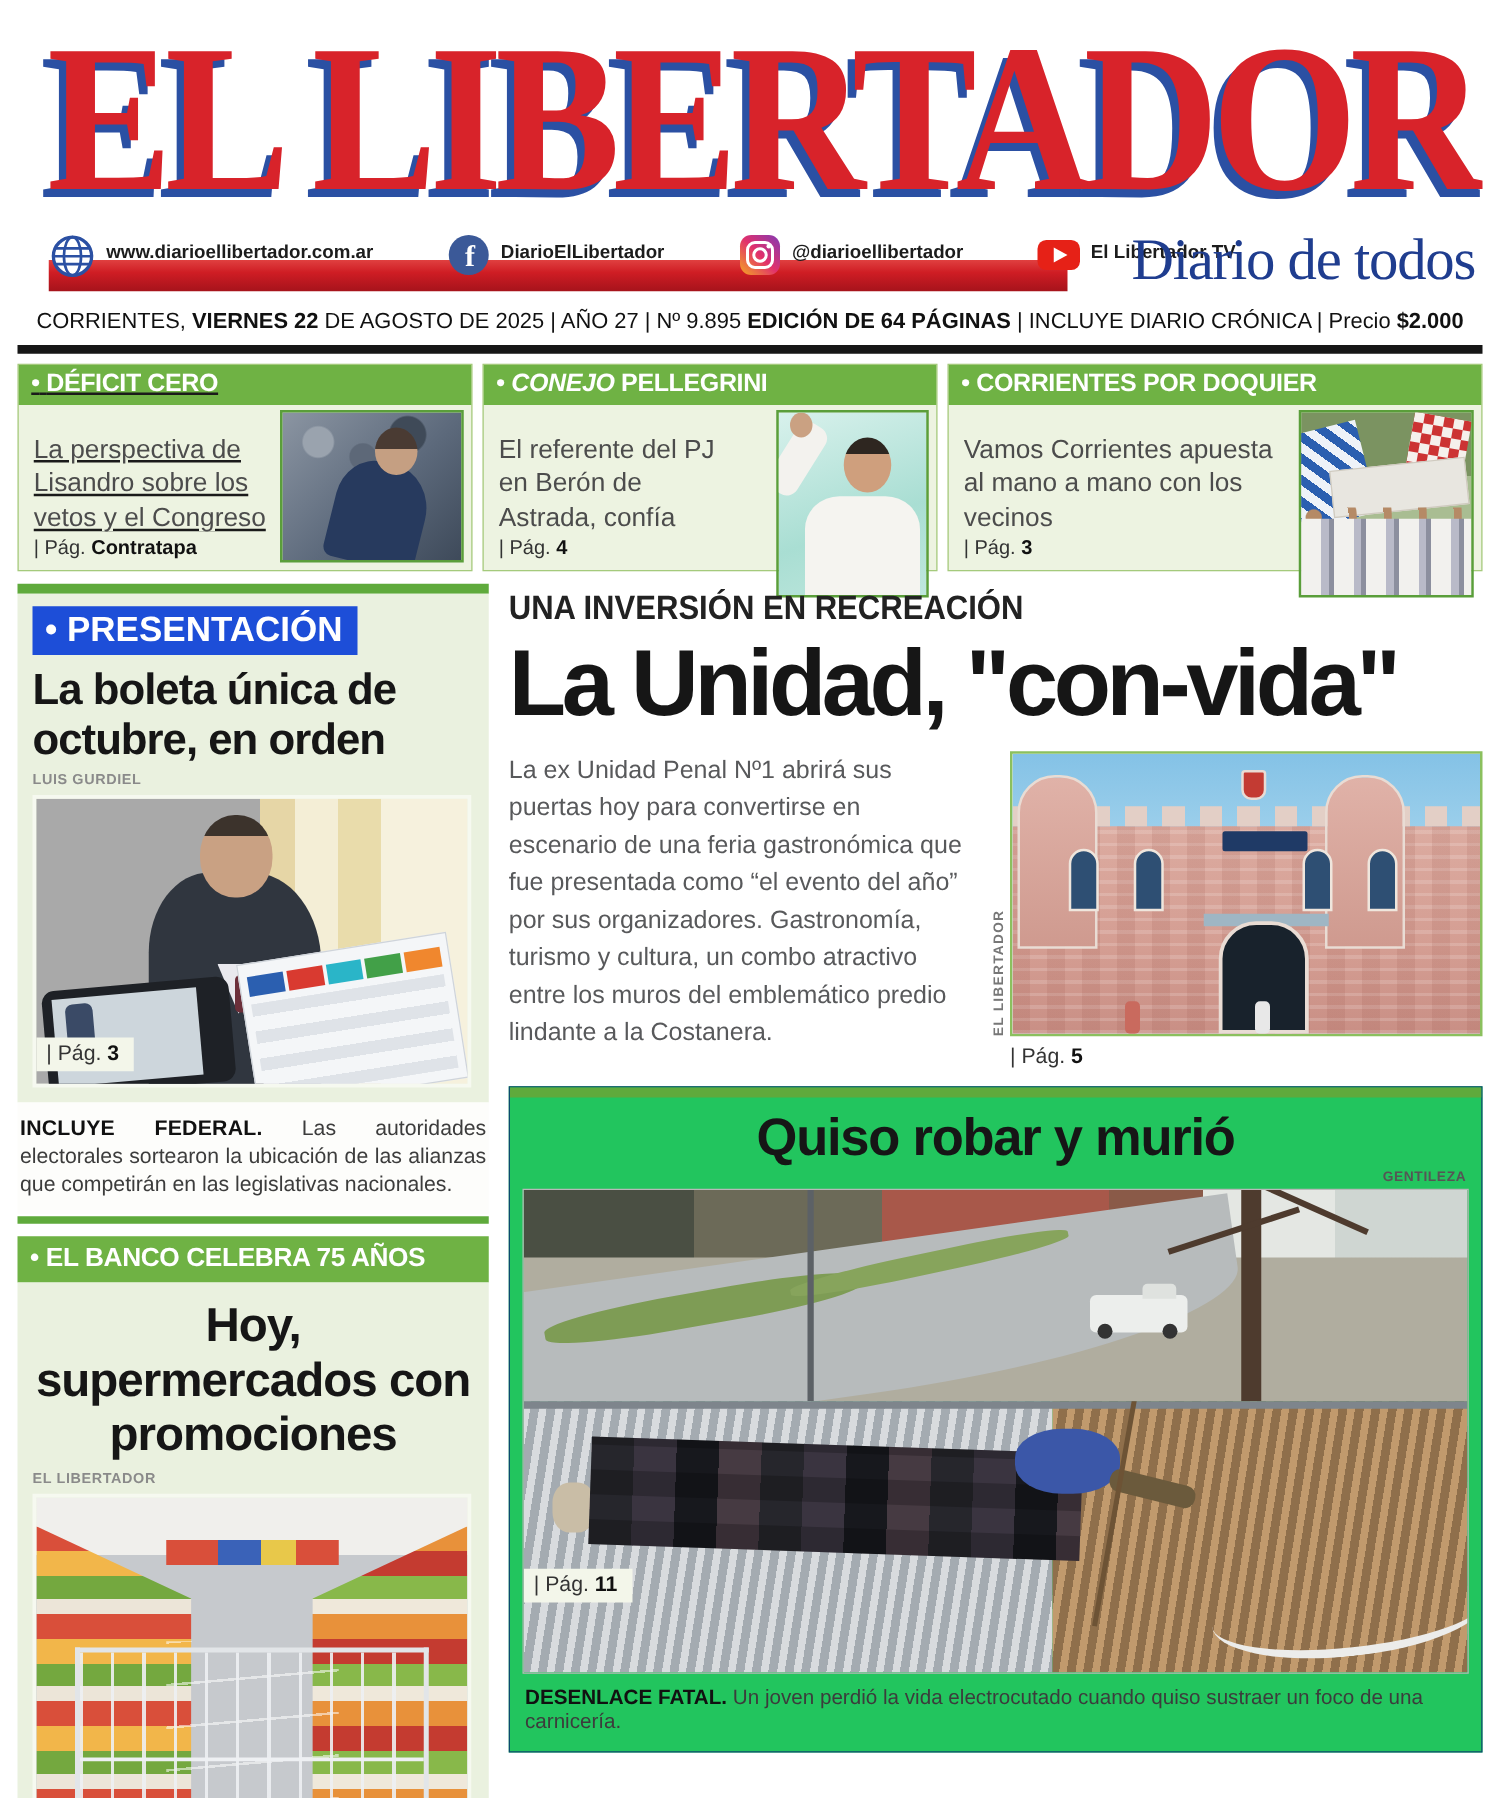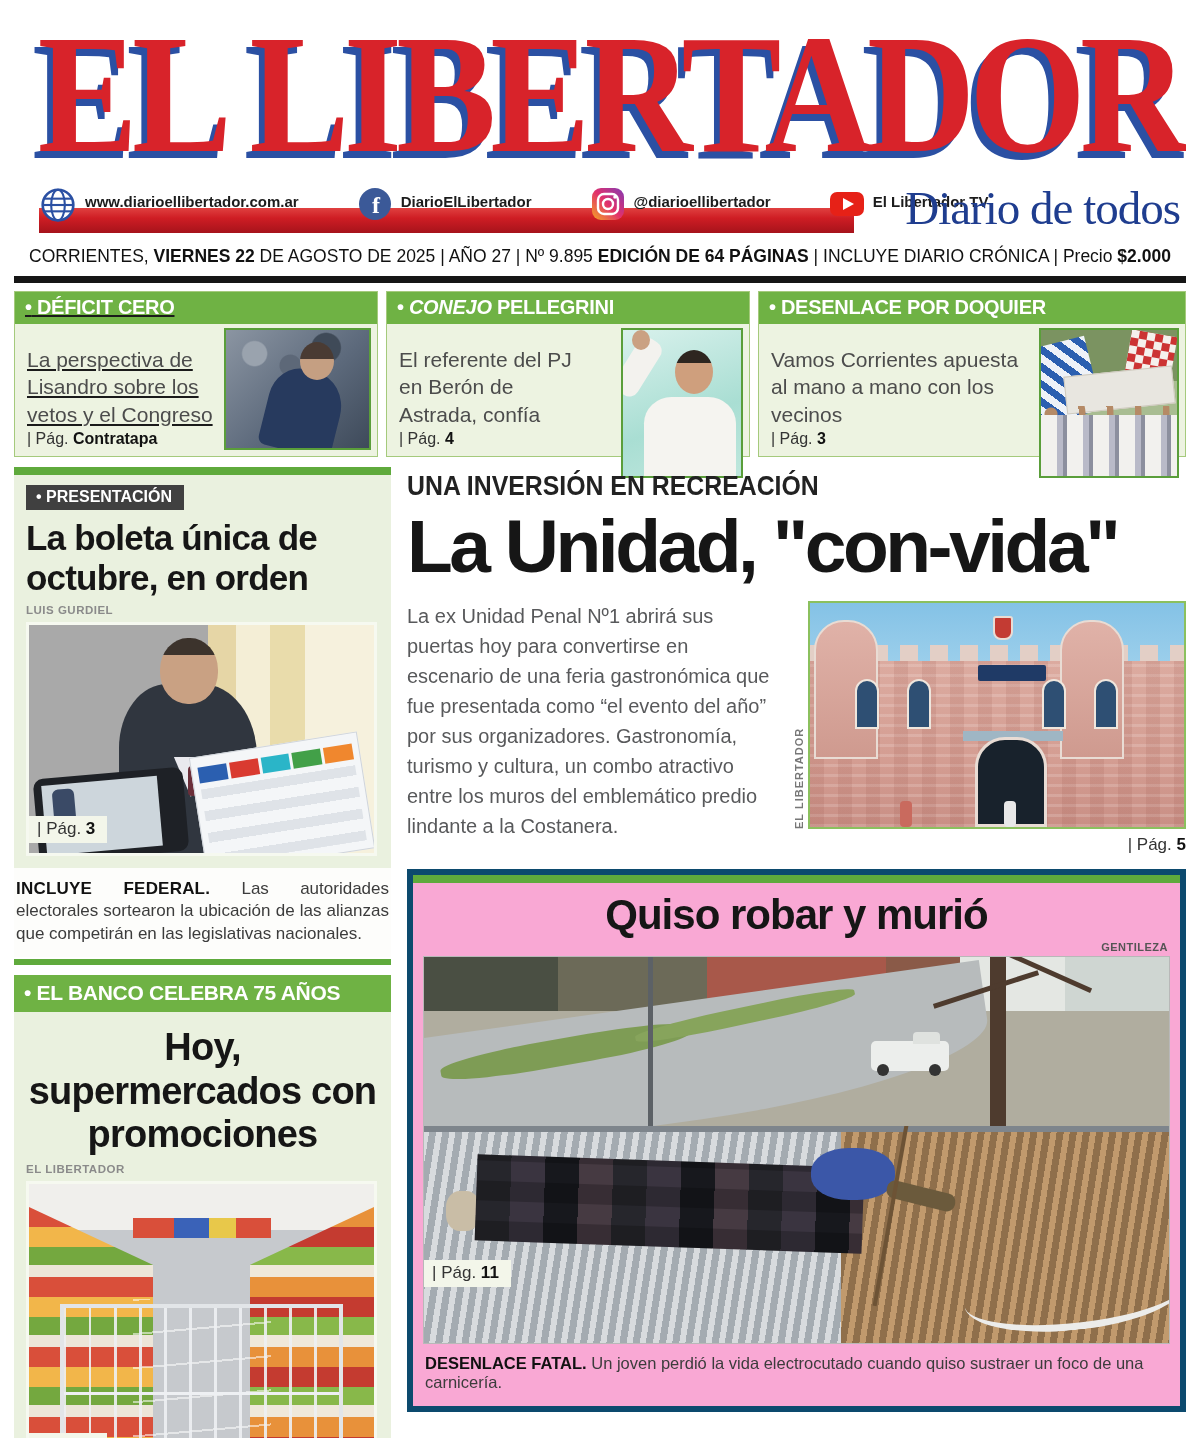--- a/index.html
+++ b/index.html
@@ -52,22 +52,22 @@
   .page-line b { color:#111; }
   .teaser-photo { position:absolute; top:36px; right:6px; border:2px solid #5a9e3a; overflow:hidden; }
 
   
   .main { display:flex; gap:16px; }
   .col-left { width:377px; }
   .col-right { width:779px; }
 
   .green-bar { height:8px; background:#5faa3c; }
   .panel { background:#eaf1df; padding:10px 12px 12px 12px; }
-  .label-green { display:inline-block; background:#404040; color:#fff; font-weight:bold;
-    font-size:16px; padding:3px 12px 4px 10px; margin-bottom:8px; }
+  .label-green { display:inline-block; background:#1d4ed8; color:#fff; font-weight:bold;
+    font-size:28px; padding:3px 12px 4px 10px; margin-bottom:8px; }
   .headline-left { font-size:35px; font-weight:bold; line-height:1.14; letter-spacing:-0.8px; color:#161616; }
   .byline { text-align:left; font-size:11.5px; font-weight:bold; color:#8a8a8a; letter-spacing:0.5px; margin:6px 12px 6px 0; }
   .photo-frame { position:relative; border:3px solid #f6f9f0; overflow:hidden; }
   .pag-overlay { position:absolute; left:0; bottom:10px; background:#f3f6ea; padding:3px 12px 4px 8px;
     font-size:17px; color:#333; }
   .pag-overlay b { color:#111; }
   .caption { background:#fdfdfb; padding:10px 2px 12px 2px; font-size:17px; line-height:1.32;
     color:#3c3c3c; text-align:justify; }
   .caption b { color:#111; letter-spacing:0.2px; }
   .divider-green { height:6px; background:#5faa3c; margin:2px 0 10px 0; }
@@ -81,25 +81,25 @@
     transform-origin:left center; white-space:nowrap; margin:4px 0 6px 0; }
   .main-headline { font-size:75px; font-weight:bold; letter-spacing:-3.5px; color:#161616;
     line-height:1.02; white-space:nowrap; margin-bottom:16px; }
   .article-row { display:flex; gap:14px; }
   .article-body { width:372px; font-size:20px; line-height:1.5; color:#58595b; }
   .article-photo-wrap { width:393px; display:flex; }
   .vert-credit { writing-mode:vertical-rl; transform:rotate(180deg); font-size:11px; font-weight:bold;
     color:#777; letter-spacing:1px; height:228px; margin-right:3px; }
   .article-photo-col { flex:1; }
   .article-photo { position:relative; height:228px; border:2px solid #8bc05e; overflow:hidden; }
-  .pag-right { text-align:right; font-size:17px; color:#333; padding-top:6px; }
+  .pag-right { text-align:left; font-size:17px; color:#333; padding-top:6px; }
   .pag-right b { color:#111; }
 
   
-  .crime-box { margin-top:14px; background:#f9a8d4; border:6px solid #0c4a6e; }
+  .crime-box { margin-top:14px; background:#22c55e; border:1px solid #0c4a6e; }
   .crime-box .green-bar { height:8px; }
   .crime-headline { text-align:center; font-size:42px; font-weight:bold; letter-spacing:-1px;
     color:#161616; padding:8px 0 2px 0; }
   .crime-credit { text-align:right; font-size:11px; font-weight:bold; color:#555;
     letter-spacing:0.5px; padding:0 12px 3px 0; }
   .crime-photo { position:relative; margin:0 10px; height:388px; border:1px solid #b8b8b8; overflow:hidden; }
   .crime-caption { padding:10px 12px 14px 12px; font-size:16.5px; color:#3c3c3c; }
   .crime-caption b { color:#111; }
 
   
@@ -318,21 +318,21 @@
       <div class="page-line"><span>| Pág.</span> <b>4</b></div>
       <div class="teaser-photo ph-pellegrini">
         <div class="abs pel-arm"></div>
         <div class="abs pel-hand"></div>
         <div class="abs pel-shirt"></div>
         <div class="abs pel-head"></div>
       </div>
     </div>
 
     <div class="teaser teaser-3">
-      <div class="teaser-tag"><span>•</span> <span>DESENLACE POR DOQUIER</span></div>
+      <div class="teaser-tag"><span>•</span> <span>CORRIENTES POR DOQUIER</span></div>
       <div class="teaser-body">Vamos Corrientes apuesta al mano a mano con los vecinos</div>
       <div class="page-line"><span>| Pág.</span> <b>3</b></div>
       <div class="teaser-photo ph-caminatas">
         <div class="abs cam-flag-blue"></div>
         <div class="abs cam-flag-check"></div>
         <div class="abs cam-banner"></div>
         <div class="abs cam-heads"></div>
         <div class="abs cam-crowd"></div>
       </div>
     </div>

